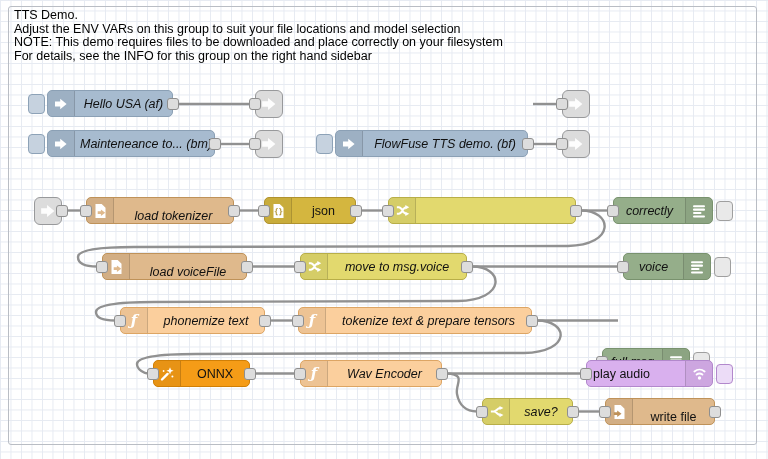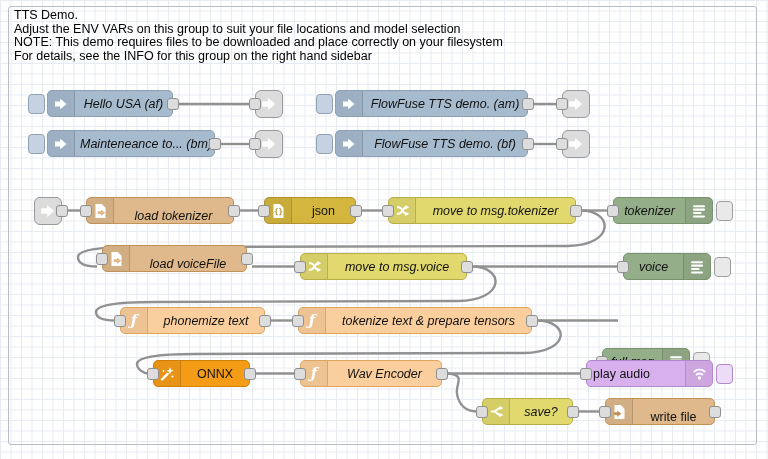--- a/index.html
+++ b/index.html
@@ -89,30 +89,20 @@
     <span class="lbl">Hello USA (af)</span>
     <div class="port out"></div>
   </div>
   <div class="linknode" style="left:255px;top:90px;">
     <svg width="16" height="16" viewBox="0 0 14 14">
         <path d="M1 4.6h5.2V1.8L12.6 7 6.2 12.2V9.4H1z" fill="#fdfdfd"></path>
       </svg>
     <div class="port in"></div>
   </div>
 
-  <div class="node t-inject" style="left:335px;top:90px;width:193px;">
-    <div class="btn l inject"></div>
-    <div class="isec l">
-      <svg width="14" height="14" viewBox="0 0 14 14">
-          <path d="M1 4.6h5.2V1.8L12.6 7 6.2 12.2V9.4H1z" fill="#fff"></path>
-        </svg>
-    </div>
-    <span class="lbl">FlowFuse TTS demo. (am)</span>
-    <div class="port out"></div>
-  </div>
   <div class="linknode" style="left:562px;top:90px;">
     <svg width="16" height="16" viewBox="0 0 14 14">
         <path d="M1 4.6h5.2V1.8L12.6 7 6.2 12.2V9.4H1z" fill="#fdfdfd"></path>
       </svg>
     <div class="port in"></div>
   </div>
 
   <div class="node t-inject" style="left:47px;top:130px;width:168px;">
     <div class="btn l inject"></div>
     <div class="isec l">
@@ -179,42 +169,41 @@
   </div>
 
   <div class="node t-change" style="left:388px;top:197px;width:188px;">
     <div class="isec l">
       <svg width="15" height="15" viewBox="0 0 16 16">
           <path d="M2 4.5h2c4 0 4 7 8 7M2 11.5h2c4 0 4-7 8-7" stroke="#fff" stroke-width="2.1" fill="none"></path>
           <path d="M11 2.2l4.2 2.3-4.2 2.3z" fill="#fff"></path>
           <path d="M11 9.2l4.2 2.3-4.2 2.3z" fill="#fff"></path>
         </svg>
     </div>
-    <span class="lbl">move to msg.tokenizer</span>
     <div class="port in"></div>
     <div class="port out"></div>
   </div>
 
   <div class="node t-debug" style="left:613px;top:197px;width:100px;">
-    <span class="lbl">tokenizer</span>
+    <span class="lbl">correctly</span>
     <div class="isec r">
       <svg width="14" height="14" viewBox="0 0 14 14">
           <g fill="#fff">
             <rect x="1" y="1.2" width="12" height="2.1" rx="1"></rect>
             <rect x="1" y="4.6" width="12" height="2.1" rx="1"></rect>
             <rect x="1" y="8" width="8.5" height="2.1" rx="1"></rect>
             <rect x="1" y="11.4" width="12" height="2.1" rx="1"></rect>
           </g>
         </svg>
     </div>
     <div class="btn r debug"></div>
     <div class="port in"></div>
   </div>
 
-  <div class="node t-file" style="left:102px;top:245px;width:145px;">
+  <div class="node t-file" style="left:102px;top:253px;width:145px;">
     <div class="isec l">
       <svg width="15" height="16" viewBox="0 0 15 16">
           <path d="M2.5 1h6.2L12.5 4.8V15h-10z" fill="#fff"></path>
           <path d="M4.7 8.3h3.2V6.4l4.3 3.3-4.3 3.3v-1.9H4.7z" fill="#dfb98c"></path>
         </svg>
     </div>
     <span class="lbl">load voiceFile</span>
     <div class="port in"></div>
     <div class="port out"></div>
   </div>

